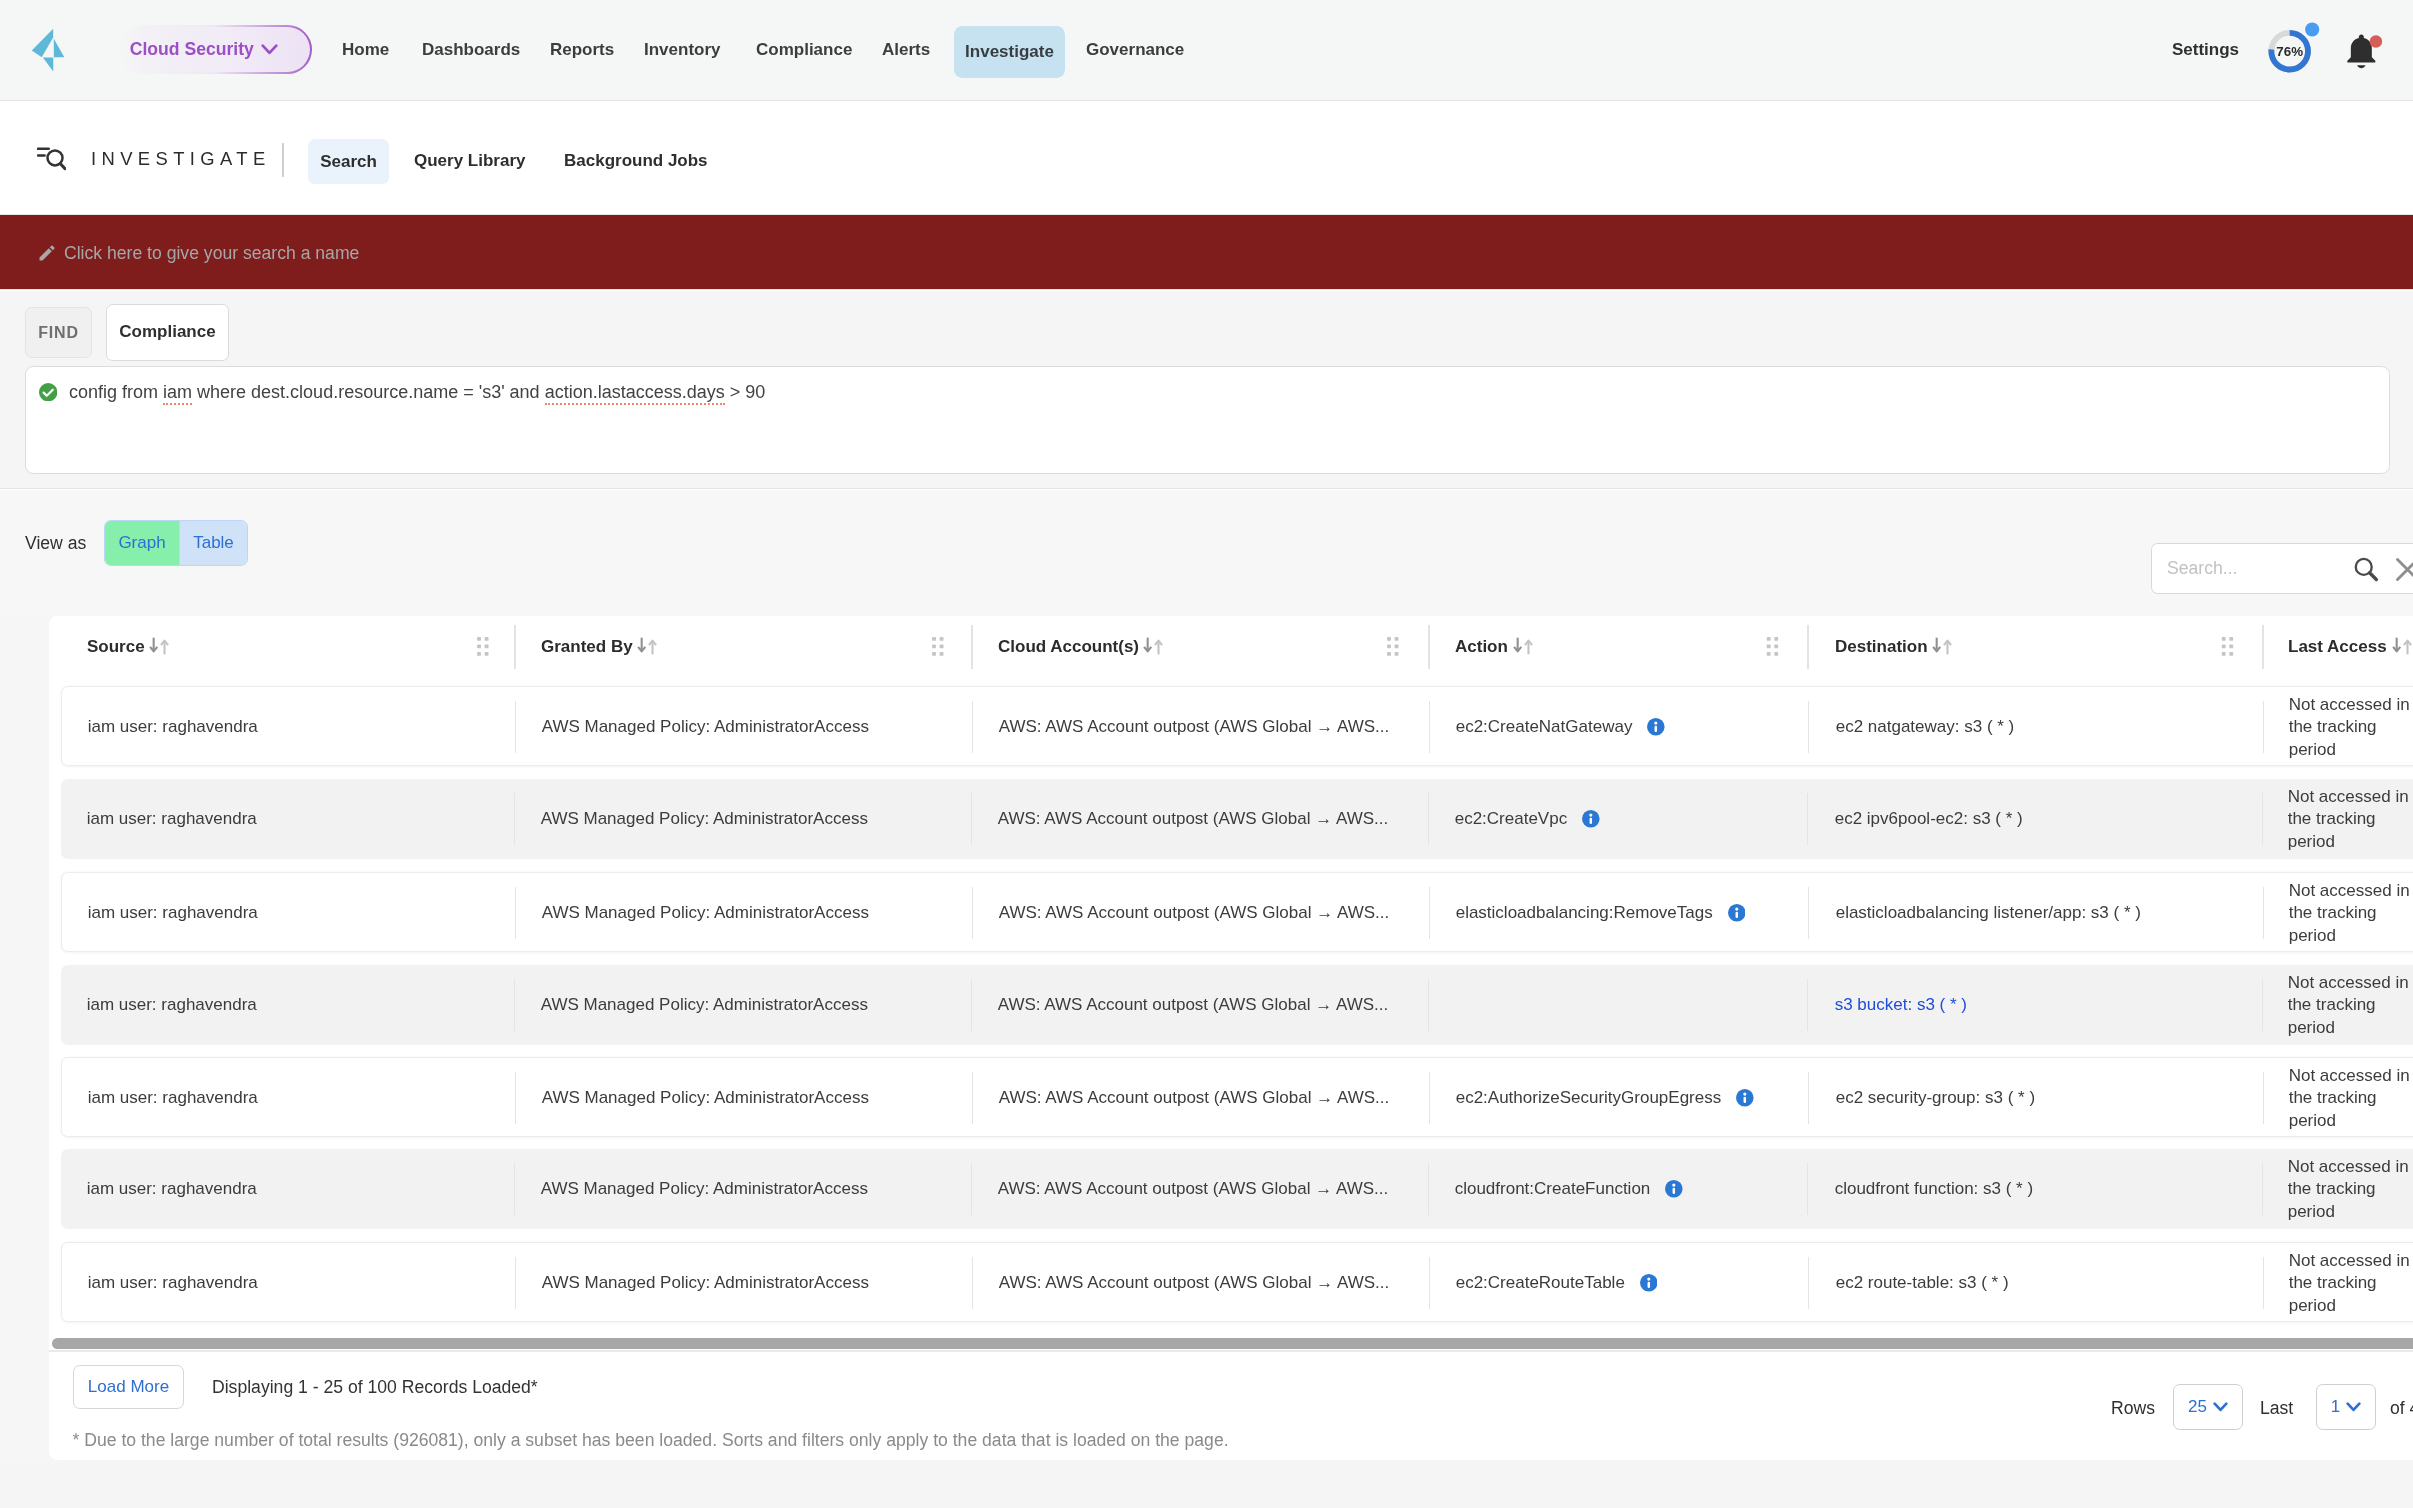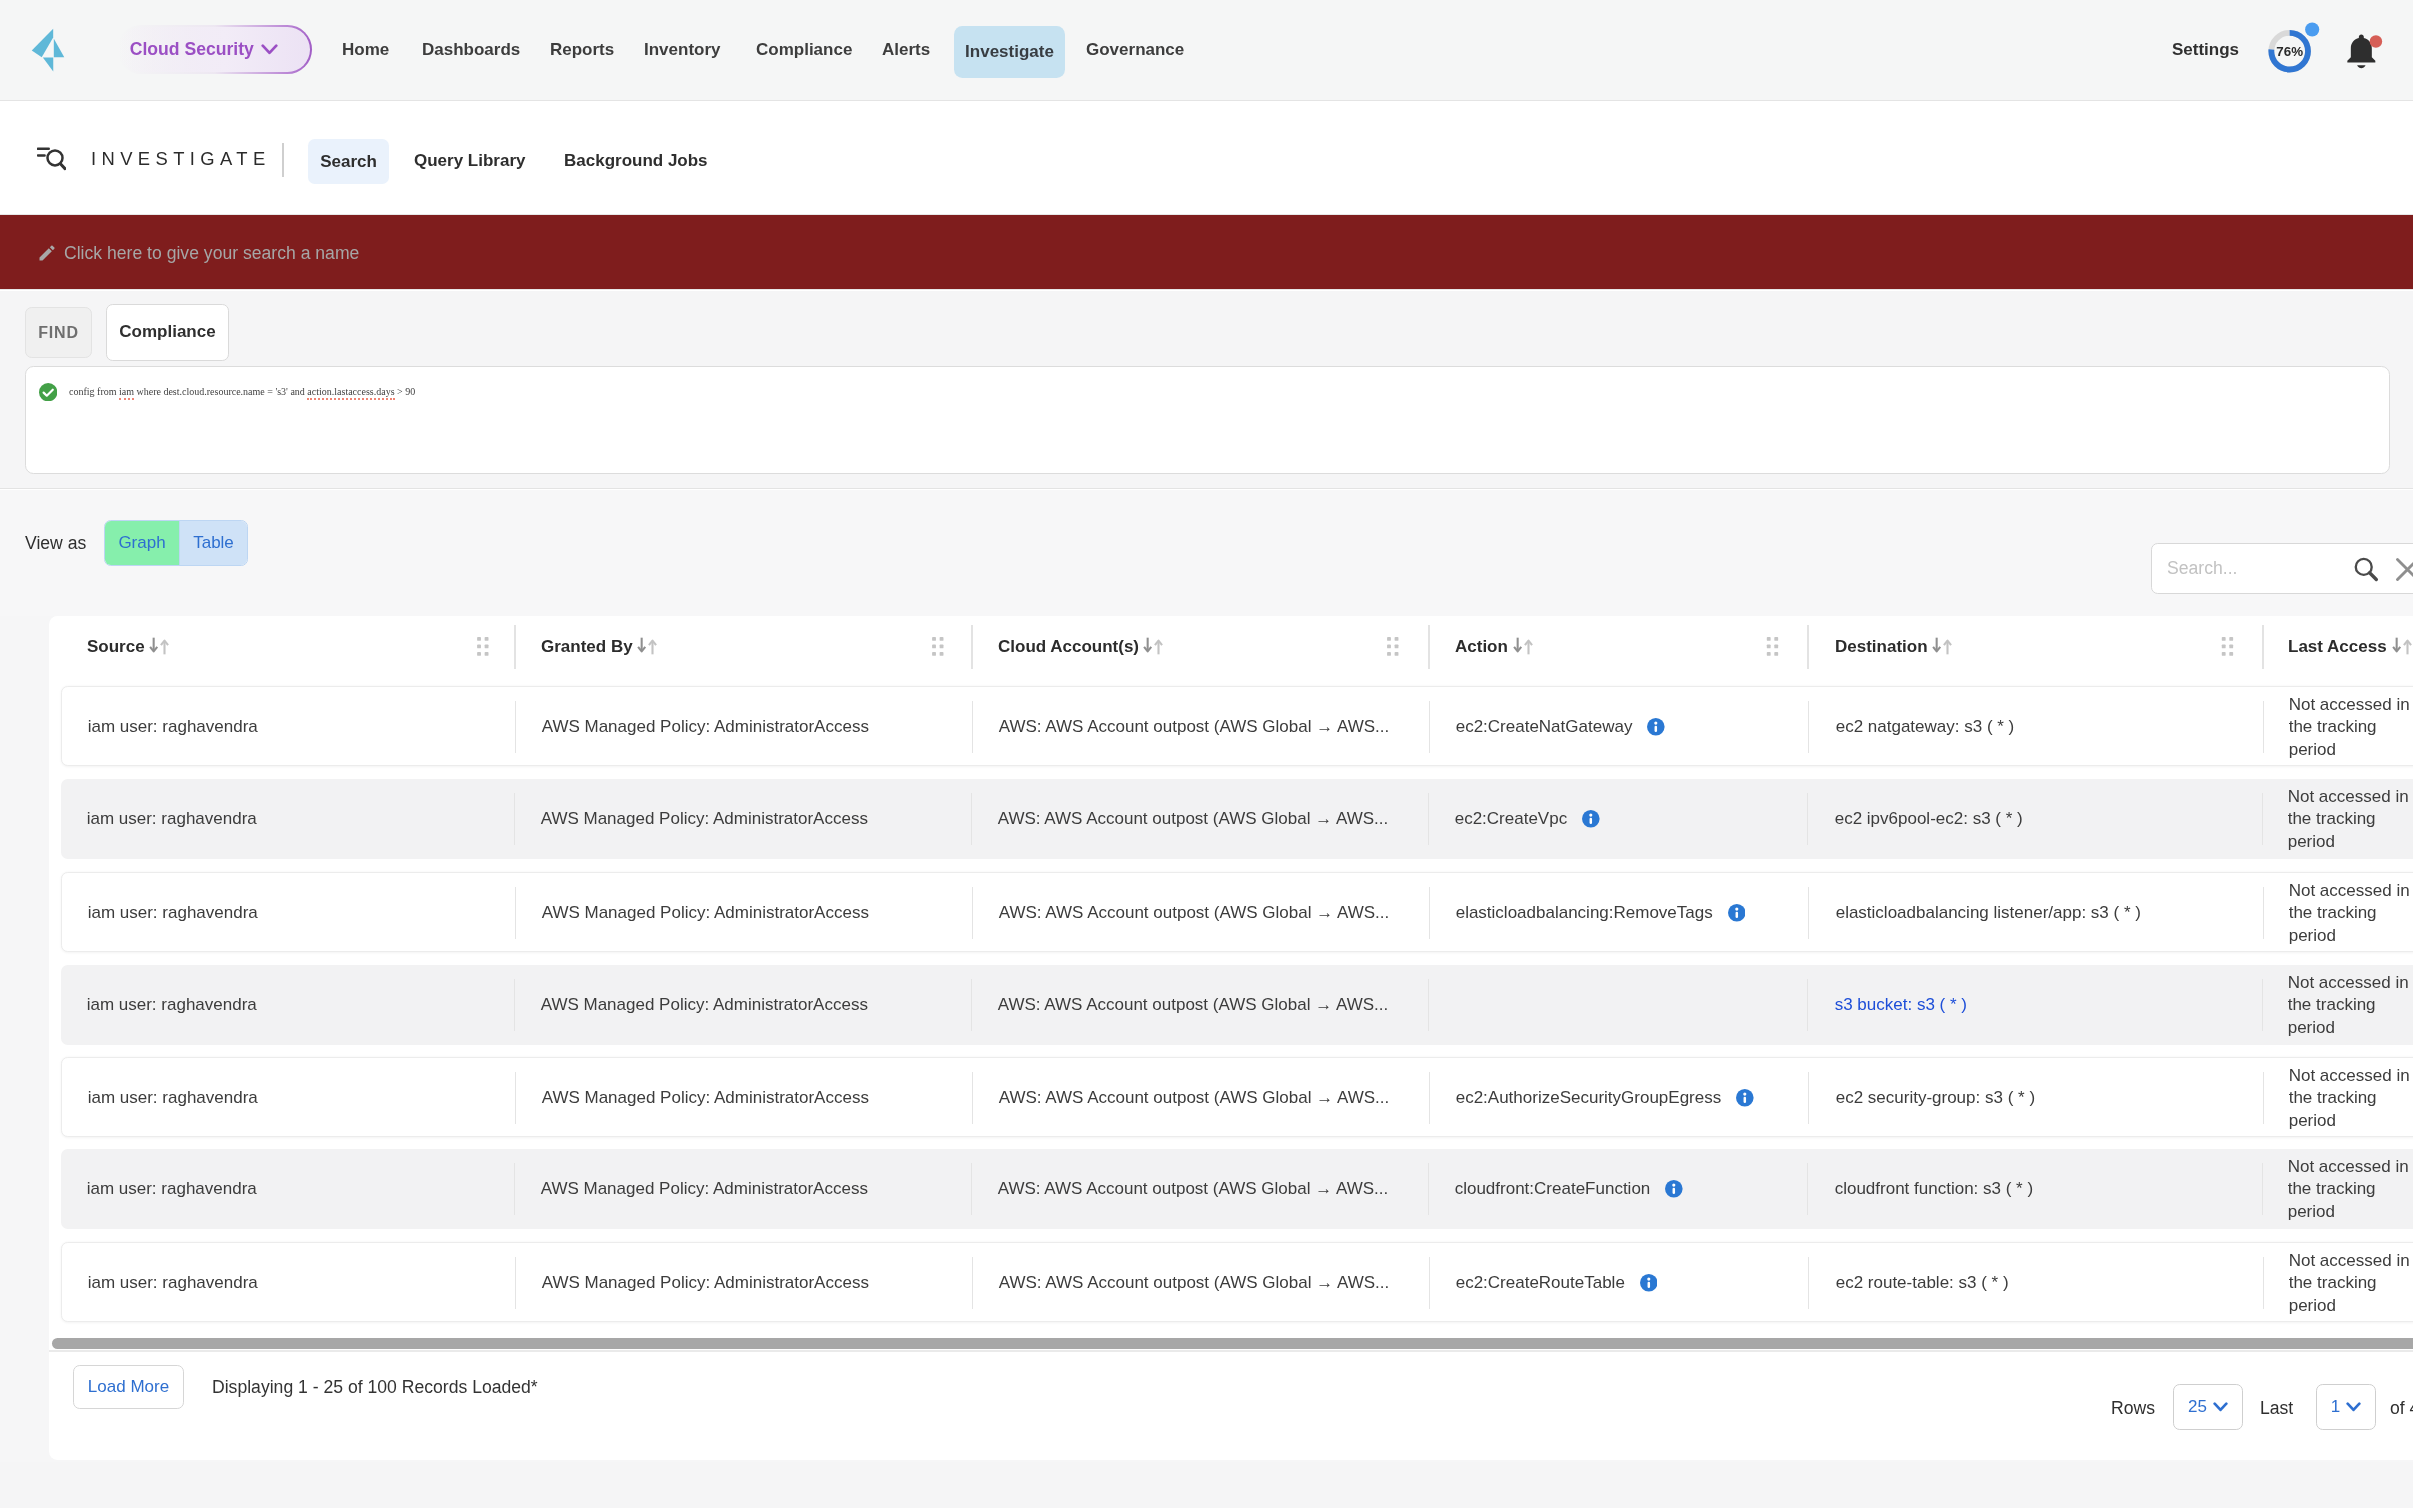--- a/index.html
+++ b/index.html
@@ -79,21 +79,21 @@
     <span class="b" style="font-size:16px;color:#6f6f6f;letter-spacing:0.8px">FIND</span>
     </div>
   <div class="abs" style="left:106px;top:12.6px;width:123px;height:57px;background:#fff;border:1.7px solid #dadada;border-radius:6.7px;display:flex;align-items:center;justify-content:center">
     <span class="b" style="font-size:17px;color:#2f2f2f">Compliance</span>
     </div>
   <div class="abs" style="left:25px;top:75px;width:2365px;height:108px;background:#fff;border:1.7px solid #dcdcdc;border-radius:8.4px">
     <svg class="abs" style="left:12.6px;top:16px" width="18.4" height="18.4" viewBox="0 0 22 22">
       <circle cx="11" cy="11" r="11" fill="#43a047"></circle>
       <path d="M5.5 11.5 L9.3 15.2 L16.5 8" stroke="#fff" stroke-width="2.6" fill="none" stroke-linecap="round" stroke-linejoin="round"></path>
     </svg>
-    <div class="abs" style="left:43px;top:14.2px;font-family:Liberation Serif, serif;font-size:10px;color:#424242;line-height:22px;white-space:pre">config from <span style="border-bottom:2.5px dotted #f08474;padding-bottom:0.8px">iam</span> where dest.cloud.resource.name = 's3' and <span style="border-bottom:2.5px dotted #f08474;padding-bottom:0.8px">action.lastaccess.days</span> &gt; 90</div>
+    <div class="abs" style="left:43px;top:14.2px;font-family:Liberation Sans, sans-serif;font-size:18px;color:#424242;line-height:22px;white-space:pre">config from <span style="border-bottom:2.5px dotted #f08474;padding-bottom:0.8px">iam</span> where dest.cloud.resource.name = 's3' and <span style="border-bottom:2.5px dotted #f08474;padding-bottom:0.8px">action.lastaccess.days</span> &gt; 90</div>
   </div>
 </div>
 <div class="abs" style="left:0;top:490px;width:2413px;height:1018px;background:#f6f6f7"></div>
 
 <div class="abs" style="left:0;top:490px;width:2413px;height:126px;background:#f7f7f8">
   <div class="abs" style="left:25px;top:43px;font-size:17.6px;color:#2f2f2f;line-height:21px">View as</div>
   <div class="abs" style="left:104px;top:30px;width:144px;height:46px;border:1.7px solid #bdd6f3;border-radius:6.7px;overflow:hidden;display:flex">
     <div style="width:75px;height:100%;background:#86efac;display:flex;align-items:center;justify-content:center;border-right:1.7px solid #bdd6f3">
       <span style="font-size:17px;color:#2e6fd0">Graph</span>
       </div>
@@ -317,20 +317,21 @@
         </span></div>
     <div class="abs" style="left:1774px;top:0;height:80px;display:flex;align-items:center;font-size:17px;color:#3c3c3c;white-space:nowrap">ec2 route-table: s3 ( * )</div>
     <div class="abs" style="left:2227px;top:6.7px;font-size:17px;color:#3c3c3c;line-height:22.6px">Not accessed in<br>the tracking<br>period</div>
   </div>
   <div class="abs" style="left:2.5px;top:722px;width:2372px;height:11px;background:#a7a7a7;border-radius:5.9px"></div>
   <div class="abs" style="left:0;top:734px;width:2365px;height:1.7px;background:#eaeaea"></div>
   <div class="abs" style="left:24px;top:749px;width:111px;height:44px;border:1.7px solid #d6d6d6;border-radius:6.7px;background:#fff;display:flex;align-items:center;justify-content:center">
     <span style="font-size:17px;color:#2e6fd0">Load More</span>
     </div>
   <div class="abs" style="left:163px;top:761px;font-size:17.6px;color:#333;line-height:21px">Displaying 1 - 25 of 100 Records Loaded*</div>
+  <div class="abs" style="left:23.5px;top:814px;font-size:17.6px;color:#8a8a8a;line-height:21px">* Due to the large number of total results (926081), only a subset has been loaded. Sorts and filters only apply to the data that is loaded on the page.</div>
   <div class="abs" style="left:2062px;top:782px;font-size:17.6px;color:#2f2f2f;line-height:21px">Rows</div>
   <div class="abs" style="left:2124px;top:768px;width:70px;height:46px;border:1.7px solid #cfcfcf;border-radius:6.7px;background:#fff;display:flex;align-items:center;justify-content:center">
     <span style="font-size:17px;color:#2e6fd0">25</span>
     <svg width="15" height="10" viewBox="0 0 18 12" style="margin-left:5.9px">
         <path d="M2 2 L9 9.5 L16 2" stroke="#2e6fd0" stroke-width="3.2" fill="none" stroke-linecap="round" stroke-linejoin="round"></path>
       </svg>
     </div>
   <div class="abs" style="left:2211px;top:782px;font-size:17.6px;color:#2f2f2f;line-height:21px">Last</div>
   <div class="abs" style="left:2267px;top:768px;width:60px;height:46px;border:1.7px solid #cfcfcf;border-radius:6.7px;background:#fff;display:flex;align-items:center;justify-content:center">
     <span style="font-size:17px;color:#2e6fd0">1</span>

